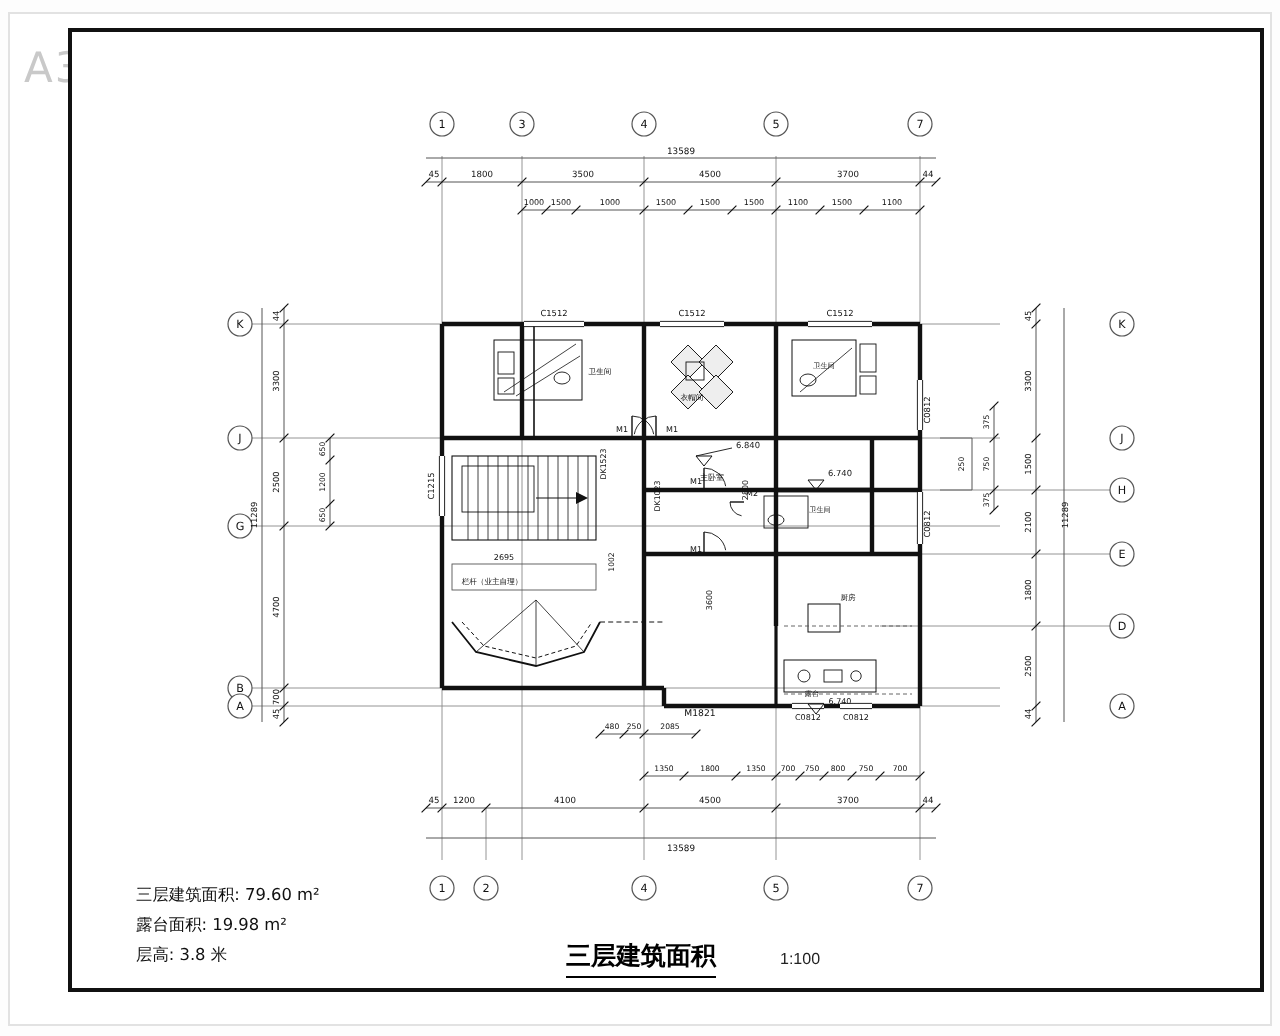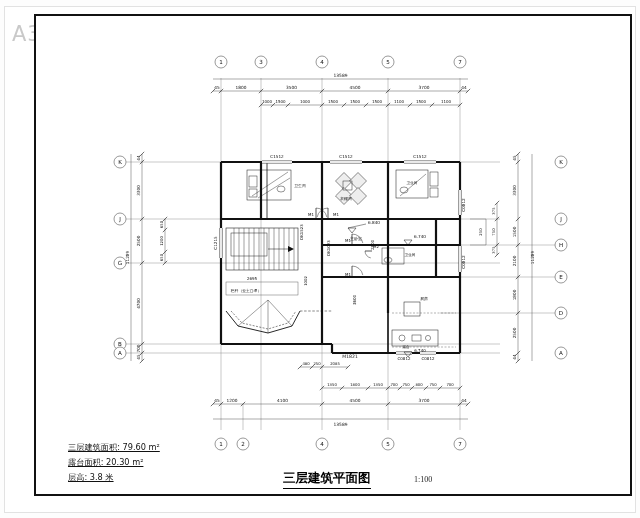--- a/index.html
+++ b/index.html
@@ -16,28 +16,28 @@
                letter-spacing:1px;font-family:"DejaVu Sans",sans-serif;}
 
   
   .frame{position:absolute;left:34px;top:14px;width:594px;height:478px;
          border:2.5px solid #111;background:#fff;}
 
   .cv{position:absolute;left:0;top:0;}
 
   
   .info{position:absolute;left:68px;top:440px;font-size:8.2px;color:#111;
-        line-height:15px;font-family:"DejaVu Sans",sans-serif;white-space:nowrap;text-decoration:underline;}
+        line-height:15px;font-family:"DejaVu Sans",sans-serif;white-space:nowrap;}
   .info div{margin:0;padding:0;}
 
   .plan-title{position:absolute;left:283px;top:470px;font-size:12.5px;color:#000;
               font-weight:bold;border-bottom:1.6px solid #000;padding-bottom:1px;
               font-family:"DejaVu Sans",sans-serif;white-space:nowrap;}
-  .plan-scale{position:absolute;left:414px;top:475px;font-size:8px;color:#222;
-              font-family:Liberation Serif, serif;}
+  .plan-scale{position:absolute;left:390px;top:475px;font-size:8px;color:#222;
+              font-family:Liberation Sans, sans-serif;}
 </style>
 </head>
 <body>
 
 <div id="root">
 
   <div class="page-edge"></div>
 
   <div class="sheet-label">A3</div>
 
@@ -380,20 +380,20 @@
       <line x1="345.8" y1="369.2" x2="350.2" y2="364.8" stroke="#111111" stroke-width="0.6"></line>
       <text x="306" y="364.5" font-size="3.8" fill="#111111" font-family="&quot;DejaVu Sans&quot;,&quot;Liberation Sans&quot;,sans-serif" text-anchor="middle">480</text>
       <text x="317" y="364.5" font-size="3.8" fill="#111111" font-family="&quot;DejaVu Sans&quot;,&quot;Liberation Sans&quot;,sans-serif" text-anchor="middle">250</text>
       <text x="335" y="364.5" font-size="3.8" fill="#111111" font-family="&quot;DejaVu Sans&quot;,&quot;Liberation Sans&quot;,sans-serif" text-anchor="middle">2085</text>
       <line x1="392" y1="313" x2="456" y2="313" stroke="#555555" stroke-width="0.45" stroke-dasharray="2,1.5"></line>
       <line x1="392" y1="347" x2="456" y2="347" stroke="#555555" stroke-width="0.45" stroke-dasharray="2,1.5"></line>
     </svg>
 
   <div class="info">
     <div>三层建筑面积: 79.60 m²</div>
-    <div>露台面积: 20.30 m²</div>
+    <div>露台面积: 19.98 m²</div>
     <div>层高: 3.8 米</div>
   </div>
 
-  <div class="plan-title">三层建筑平面图</div>
+  <div class="plan-title">三层建筑面积</div>
   <div class="plan-scale">1:100</div>
 
 </div>
 
 </body></html>

